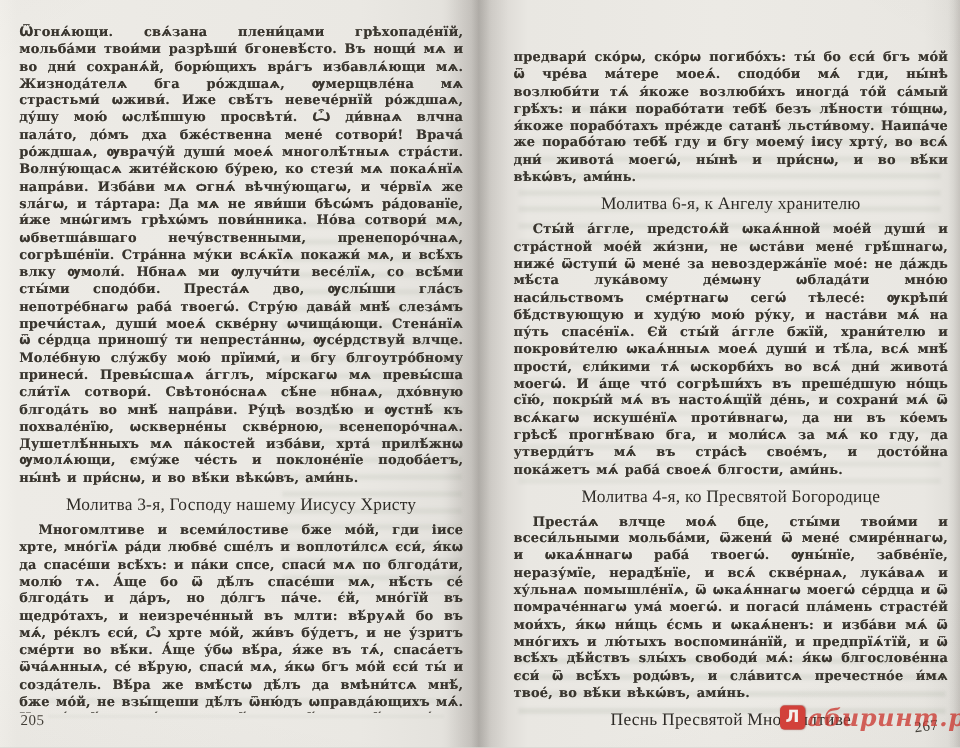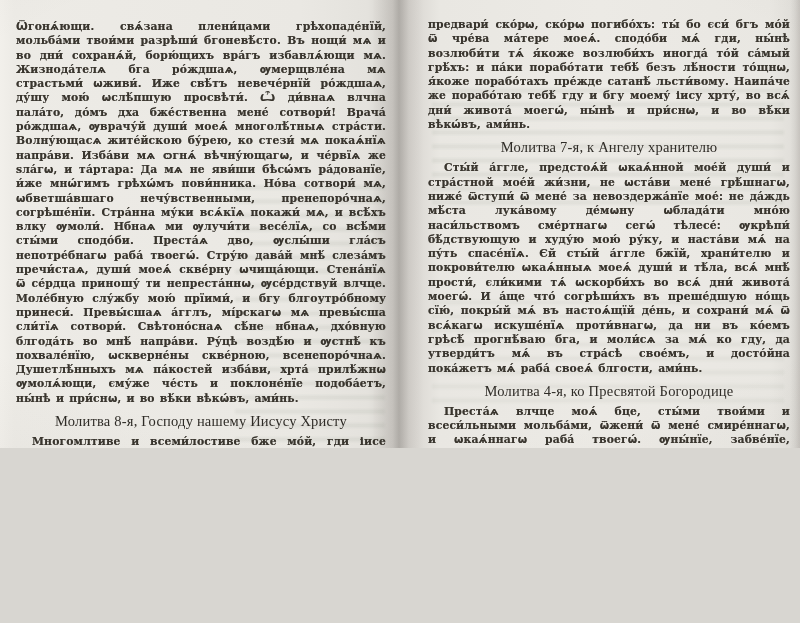--- a/index.html
+++ b/index.html
@@ -1,17 +1,17 @@
 <!DOCTYPE html>
 <html><head>
 <meta charset="utf-8">
 <style>
   html,body{margin:0;padding:0;background:#d8d6d1;}
   #photo{
-    position:relative;width:800px;height:448px;overflow:hidden;
+    position:relative;width:800px;height:623px;overflow:hidden;
     background:linear-gradient(90deg,
       #f2f0eb 0px,#edebe6 14px,#eae8e3 300px,#e4e2dd 368px,
       #d2cfca 392px,#c9c6c1 399px,#d8d5d0 410px,#e9e7e2 440px,
       #eceae5 600px,#e9e7e2 770px,#e0ded9 795px,#d8d5d0 800px);
     font-family:"DejaVu Serif","DejaVu Sans",serif;
     text-decoration:underline;
   }
   #photo::after{
     content:"";position:absolute;inset:0;pointer-events:none;
     background:radial-gradient(115% 100% at 50% 44%, rgba(255,255,255,0) 55%, rgba(60,55,45,0.07) 100%);
@@ -33,21 +33,21 @@
   .b1{left:235px;top:185px;width:150px;height:310px;}
   .b2{left:40px;top:582px;width:330px;height:16px;opacity:.45;}
   .b3{left:432px;top:88px;width:352px;height:120px;}
   .b4{left:432px;top:300px;width:352px;height:110px;opacity:.4;}
   .b5{left:432px;top:548px;width:356px;height:52px;opacity:.7;}
   .page{
     position:absolute;top:0;overflow:hidden;z-index:2;
     color:#39352e;
   }
   .page-left{left:16px;top:20px;width:370px;height:574px;}
-  .page-right{left:428px;top:18px;width:362px;height:568px;}
+  .page-right{left:428px;top:41px;width:362px;height:568px;}
   .cs{
     font-size:10.8px;line-height:14.3px;font-weight:bold;
     text-align:justify;letter-spacing:.15px;word-spacing:1.2px;
     margin:0;text-shadow:0 0 .3px rgba(57,53,46,.55);
   }
   .cs.indent{text-indent:16px;}
   .hd{
     font-family:"Liberation Serif","DejaVu Serif",serif;font-weight:400;
     font-size:14.5px;line-height:17px;text-align:center;color:#2f2c27;
     margin:7px 0 5px 0;letter-spacing:.2px;
@@ -85,27 +85,27 @@
   <div class="edge-right"></div>
 
   <div class="bleed b1"></div>
   <div class="bleed b2"></div>
   <div class="bleed b3"></div>
   <div class="bleed b4"></div>
   <div class="bleed b5"></div>
 
   <div class="page page-left">
     <p class="cs">Ѿгонѧ́ющи. свѧ́зана плени́цами грѣхопаде́нїй, мольба́ми твои́ми разрѣши́ бгоневѣ́сто. Въ нощи́ мѧ и во дни́ сохранѧ́й, борю́щихъ вра́гъ избавлѧ́ющи мѧ. Жизнода́телѧ бга ро́ждшаѧ, ѹмерщвле́на мѧ страстьми́ ѡживи́. Иже свѣ́тъ невече́рнїй ро́ждшаѧ, ду́шу мою́ ѡслѣ́пшую просвѣти́. Ѽ ди́внаѧ влчна пала́то, до́мъ дха бже́ственна мене́ сотвори́! Врача́ ро́ждшаѧ, ѹврачу́й души́ моеѧ́ многолѣ́тныѧ стра́сти. Волну́ющасѧ жите́йскою бу́рею, ко стези́ мѧ покаѧ́нїѧ напра́ви. Изба́ви мѧ ѻгнѧ́ вѣчну́ющагѡ, и че́рвїѧ же ѕла́гѡ, и та́ртара: Да мѧ не яви́ши бѣсѡ́мъ ра́дованїе, и́же мнѡ́гимъ грѣхѡ́мъ пови́нника. Но́ва сотвори́ мѧ, ѡбветша́вшаго нечу́вственными, пренепоро́чнаѧ, согрѣше́нїи. Стра́нна му́ки всѧ́кїѧ покажи́ мѧ, и всѣ́хъ влку ѹмоли́. Нбнаѧ ми ѹлучи́ти весе́лїѧ, со всѣ́ми сты́ми сподо́би. Преста́ѧ дво, ѹслы́ши гла́съ непотре́бнагѡ раба́ твоегѡ́. Стру́ю дава́й мнѣ́ слеза́мъ пречи́стаѧ, души́ моеѧ́ скве́рну ѡчища́ющи. Стена́нїѧ ѿ се́рдца приношу́ ти непреста́ннѡ, ѹсе́рдствуй влчце. Моле́бную слу́жбу мою́ прїими́, и бгу блгоутро́бному принеси́. Превы́сшаѧ а́гглъ, мі́рскагѡ мѧ превы́сша сли́тїѧ сотвори́. Свѣтоно́снаѧ сѣ́не нбнаѧ, дхо́вную блгода́ть во мнѣ́ напра́ви. Ру́цѣ воздѣ́ю и ѹстнѣ́ къ похвале́нїю, ѡскверне́ны скве́рною, всенепоро́чнаѧ. Душетлѣ́нныхъ мѧ па́костей изба́ви, хрта́ прилѣ́жнѡ ѹмолѧ́ющи, єму́же че́сть и поклоне́нїе подоба́етъ, ны́нѣ и при́снѡ, и во вѣ́ки вѣкѡ́въ, ами́нь.</p>
-    <p class="hd">Молитва 8-я, Господу нашему Иисусу Христу</p>
+    <p class="hd">Молитва 3-я, Господу нашему Иисусу Христу</p>
     <p class="cs indent">Многомлтиве и всеми́лостиве бже мо́й, гди іисе хрте, мно́гїѧ ра́ди любве́ сше́лъ и воплоти́лсѧ єси́, я́кѡ да спасе́ши всѣ́хъ: и па́ки спсе, спаси́ мѧ по блгода́ти, молю́ тѧ. А́ще бо ѿ дѣ́лъ спасе́ши мѧ, нѣ́сть се́ блгода́ть и да́ръ, но до́лгъ па́че. є́й, мно́гїй въ щедро́тахъ, и неизрече́нный въ млти: вѣ́руѧй бо въ мѧ́, ре́клъ єси́, ѽ хрте мо́й, жи́въ бу́детъ, и не у́зритъ сме́рти во вѣ́ки. А́ще у́бѡ вѣ́ра, я́же въ тѧ́, спаса́етъ ѿча́ѧнныѧ, се́ вѣ́рую, спаси́ мѧ, я́кѡ бгъ мо́й єси́ ты́ и созда́тель. Вѣ́ра же вмѣ́стѡ дѣ́лъ да вмѣни́тсѧ мнѣ́, бже мо́й, не взы́щеши дѣ́лъ ѿню́дъ ѡправда́ющихъ мѧ́. Но та́ вѣ́ра моѧ́ да довлѣ́етъ вмѣ́стѡ всѣ́хъ, та́ да ѿвѣща́етъ, та́ да ѡправди́тъ мѧ́, та́ да пока́жетъ мѧ́ прича́стника сла́вы твоеѧ́ вѣ́чныѧ. да не у́бѡ похи́титъ мѧ́ сатана́ и похва́литсѧ, сло́ве, є́же ѿто́ргнути мѧ́ ѿ твоеѧ́ руки́ и ѡгра́ды. Но или́ хощу́, спаси́ мѧ: или́ не хощу́, хрте спсе мо́й,</p>
   </div>
 
   <div class="page page-right">
     <p class="cs">предвари́ ско́рѡ, ско́рѡ погибо́хъ: ты́ бо єси́ бгъ мо́й ѿ чре́ва ма́тере моеѧ́. сподо́би мѧ́ гди, ны́нѣ возлюби́ти тѧ́ я́коже возлюби́хъ иногда́ то́й са́мый грѣ́хъ: и па́ки порабо́тати тебѣ́ безъ лѣ́ности то́щнѡ, я́коже порабо́тахъ пре́жде сатанѣ́ льсти́вому. Наипа́че же порабо́таю тебѣ́ гду и бгу моему́ іису хрту́, во всѧ́ дни́ живота́ моегѡ́, ны́нѣ и при́снѡ, и во вѣ́ки вѣкѡ́въ, ами́нь.</p>
-    <p class="hd">Молитва 7-я, к Ангелу хранителю</p>
+    <p class="hd">Молитва 6-я, к Ангелу хранителю</p>
     <p class="cs indent">Сты́й а́ггле, предстоѧ́й ѡкаѧ́нной мое́й души́ и стра́стной мое́й жи́зни, не ѡста́ви мене́ грѣ́шнагѡ, ниже́ ѿступи́ ѿ мене́ за невоздержа́нїе мое́: не да́ждь мѣ́ста лука́вому де́мѡну ѡблада́ти мно́ю наси́льствомъ сме́ртнагѡ сегѡ́ тѣлесе́: ѹкрѣпи́ бѣ́дствующую и худу́ю мою́ ру́ку, и наста́ви мѧ́ на пу́ть спасе́нїѧ. Єй сты́й а́ггле бжїй, храни́телю и покрови́телю ѡкаѧ́нныѧ моеѧ́ души́ и тѣ́ла, всѧ́ мнѣ́ прости́, єли́кими тѧ́ ѡскорби́хъ во всѧ́ дни́ живота́ моегѡ́. И а́ще что́ согрѣши́хъ въ преше́дшую но́щь сїю́, покры́й мѧ́ въ настоѧ́щїй де́нь, и сохрани́ мѧ́ ѿ всѧ́кагѡ искуше́нїѧ проти́внагѡ, да ни въ ко́емъ грѣсѣ́ прогнѣ́ваю бга, и моли́сѧ за мѧ́ ко гду, да утверди́тъ мѧ́ въ стра́сѣ свое́мъ, и досто́йна пока́жетъ мѧ́ раба́ своеѧ́ блгости, ами́нь.</p>
     <p class="hd">Молитва 4-я, ко Пресвятой Богородице</p>
     <p class="cs indent">Преста́ѧ влчце моѧ́ бце, сты́ми твои́ми и всеси́льными мольба́ми, ѿжени́ ѿ мене́ смире́ннагѡ, и ѡкаѧ́ннагѡ раба́ твоегѡ́. ѹны́нїе, забве́нїе, неразу́мїе, нерадѣ́нїе, и всѧ́ скве́рнаѧ, лука́ваѧ и ху́льнаѧ помышле́нїѧ, ѿ ѡкаѧ́ннагѡ моегѡ́ се́рдца и ѿ помраче́ннагѡ ума́ моегѡ́. и погаси́ пла́мень страсте́й мои́хъ, я́кѡ ни́щь є́смь и ѡкаѧ́ненъ: и изба́ви мѧ́ ѿ мно́гихъ и лю́тыхъ воспомина́нїй, и предпрїѧ́тїй, и ѿ всѣ́хъ дѣ́йствъ ѕлы́хъ свободи́ мѧ́: я́кѡ блгослове́нна єси́ ѿ всѣ́хъ родѡ́въ, и сла́витсѧ пречестно́е и́мѧ твое́, во вѣ́ки вѣкѡ́въ, ами́нь.</p>
     <p class="hd">Песнь Пресвятой Многомлтиве</p>
 
   </div>
 
   <div class="pagenum pn-left">205</div>
   <div class="pagenum pn-right">267</div>
 

